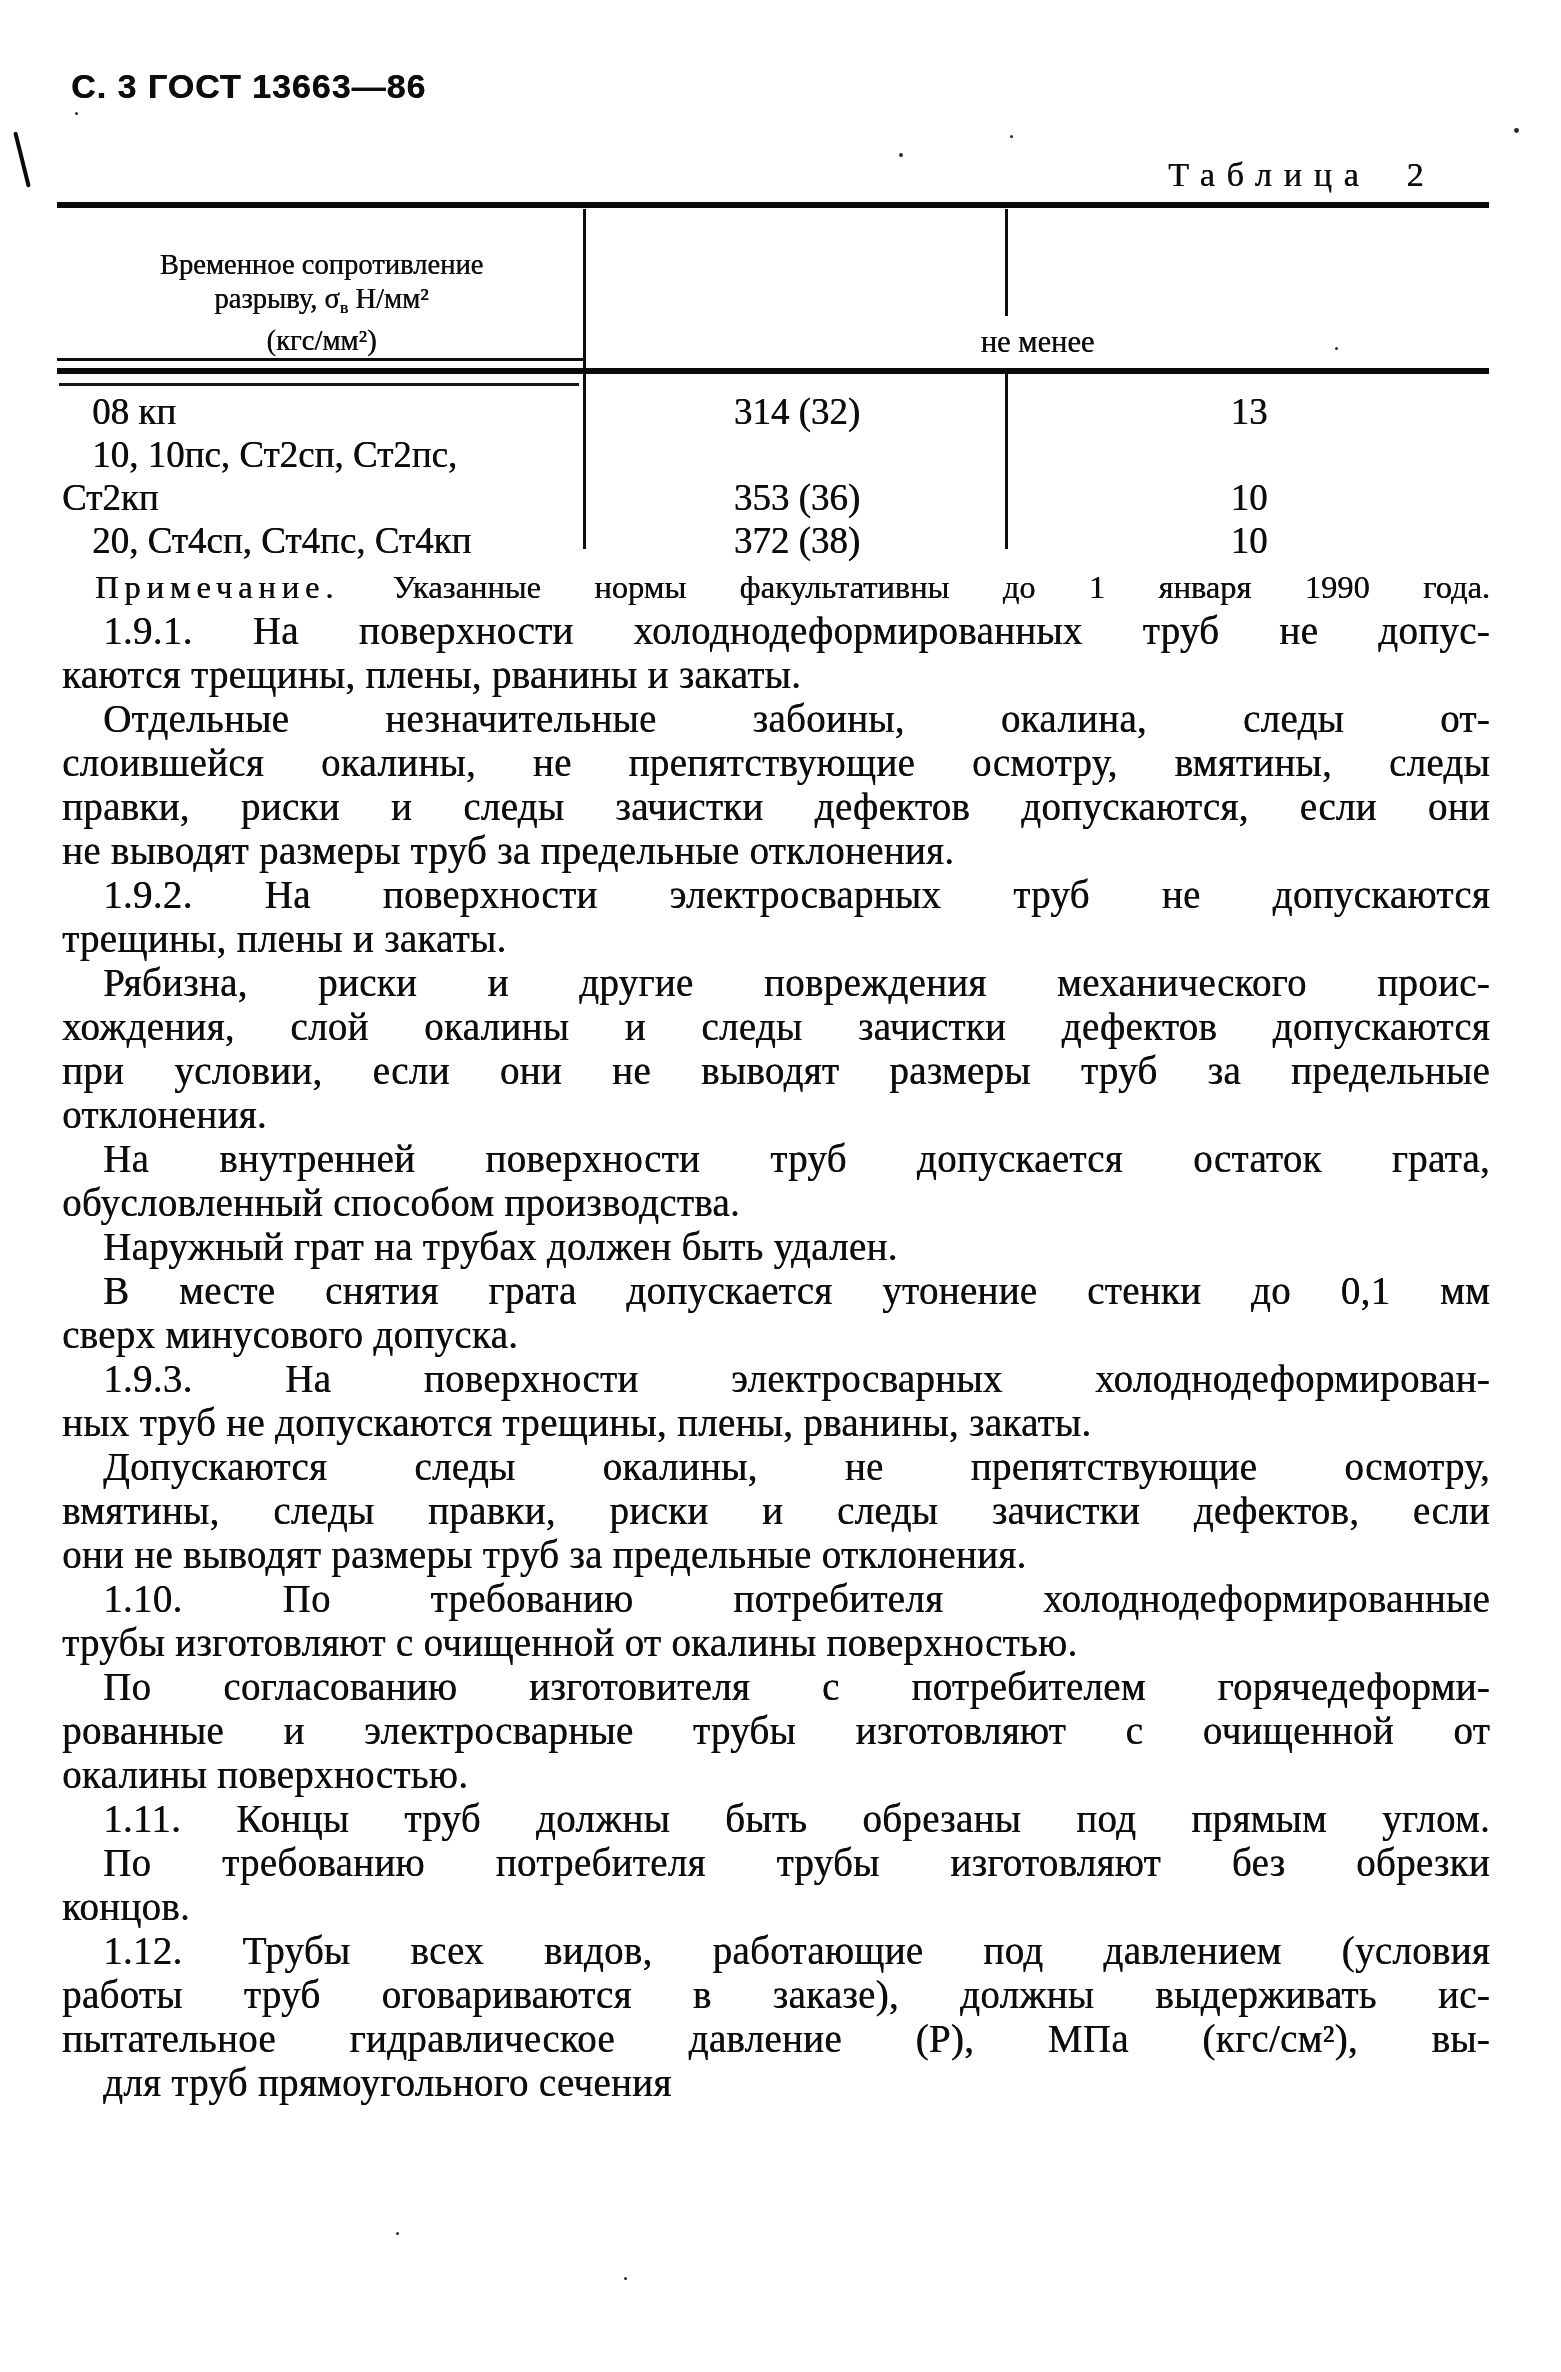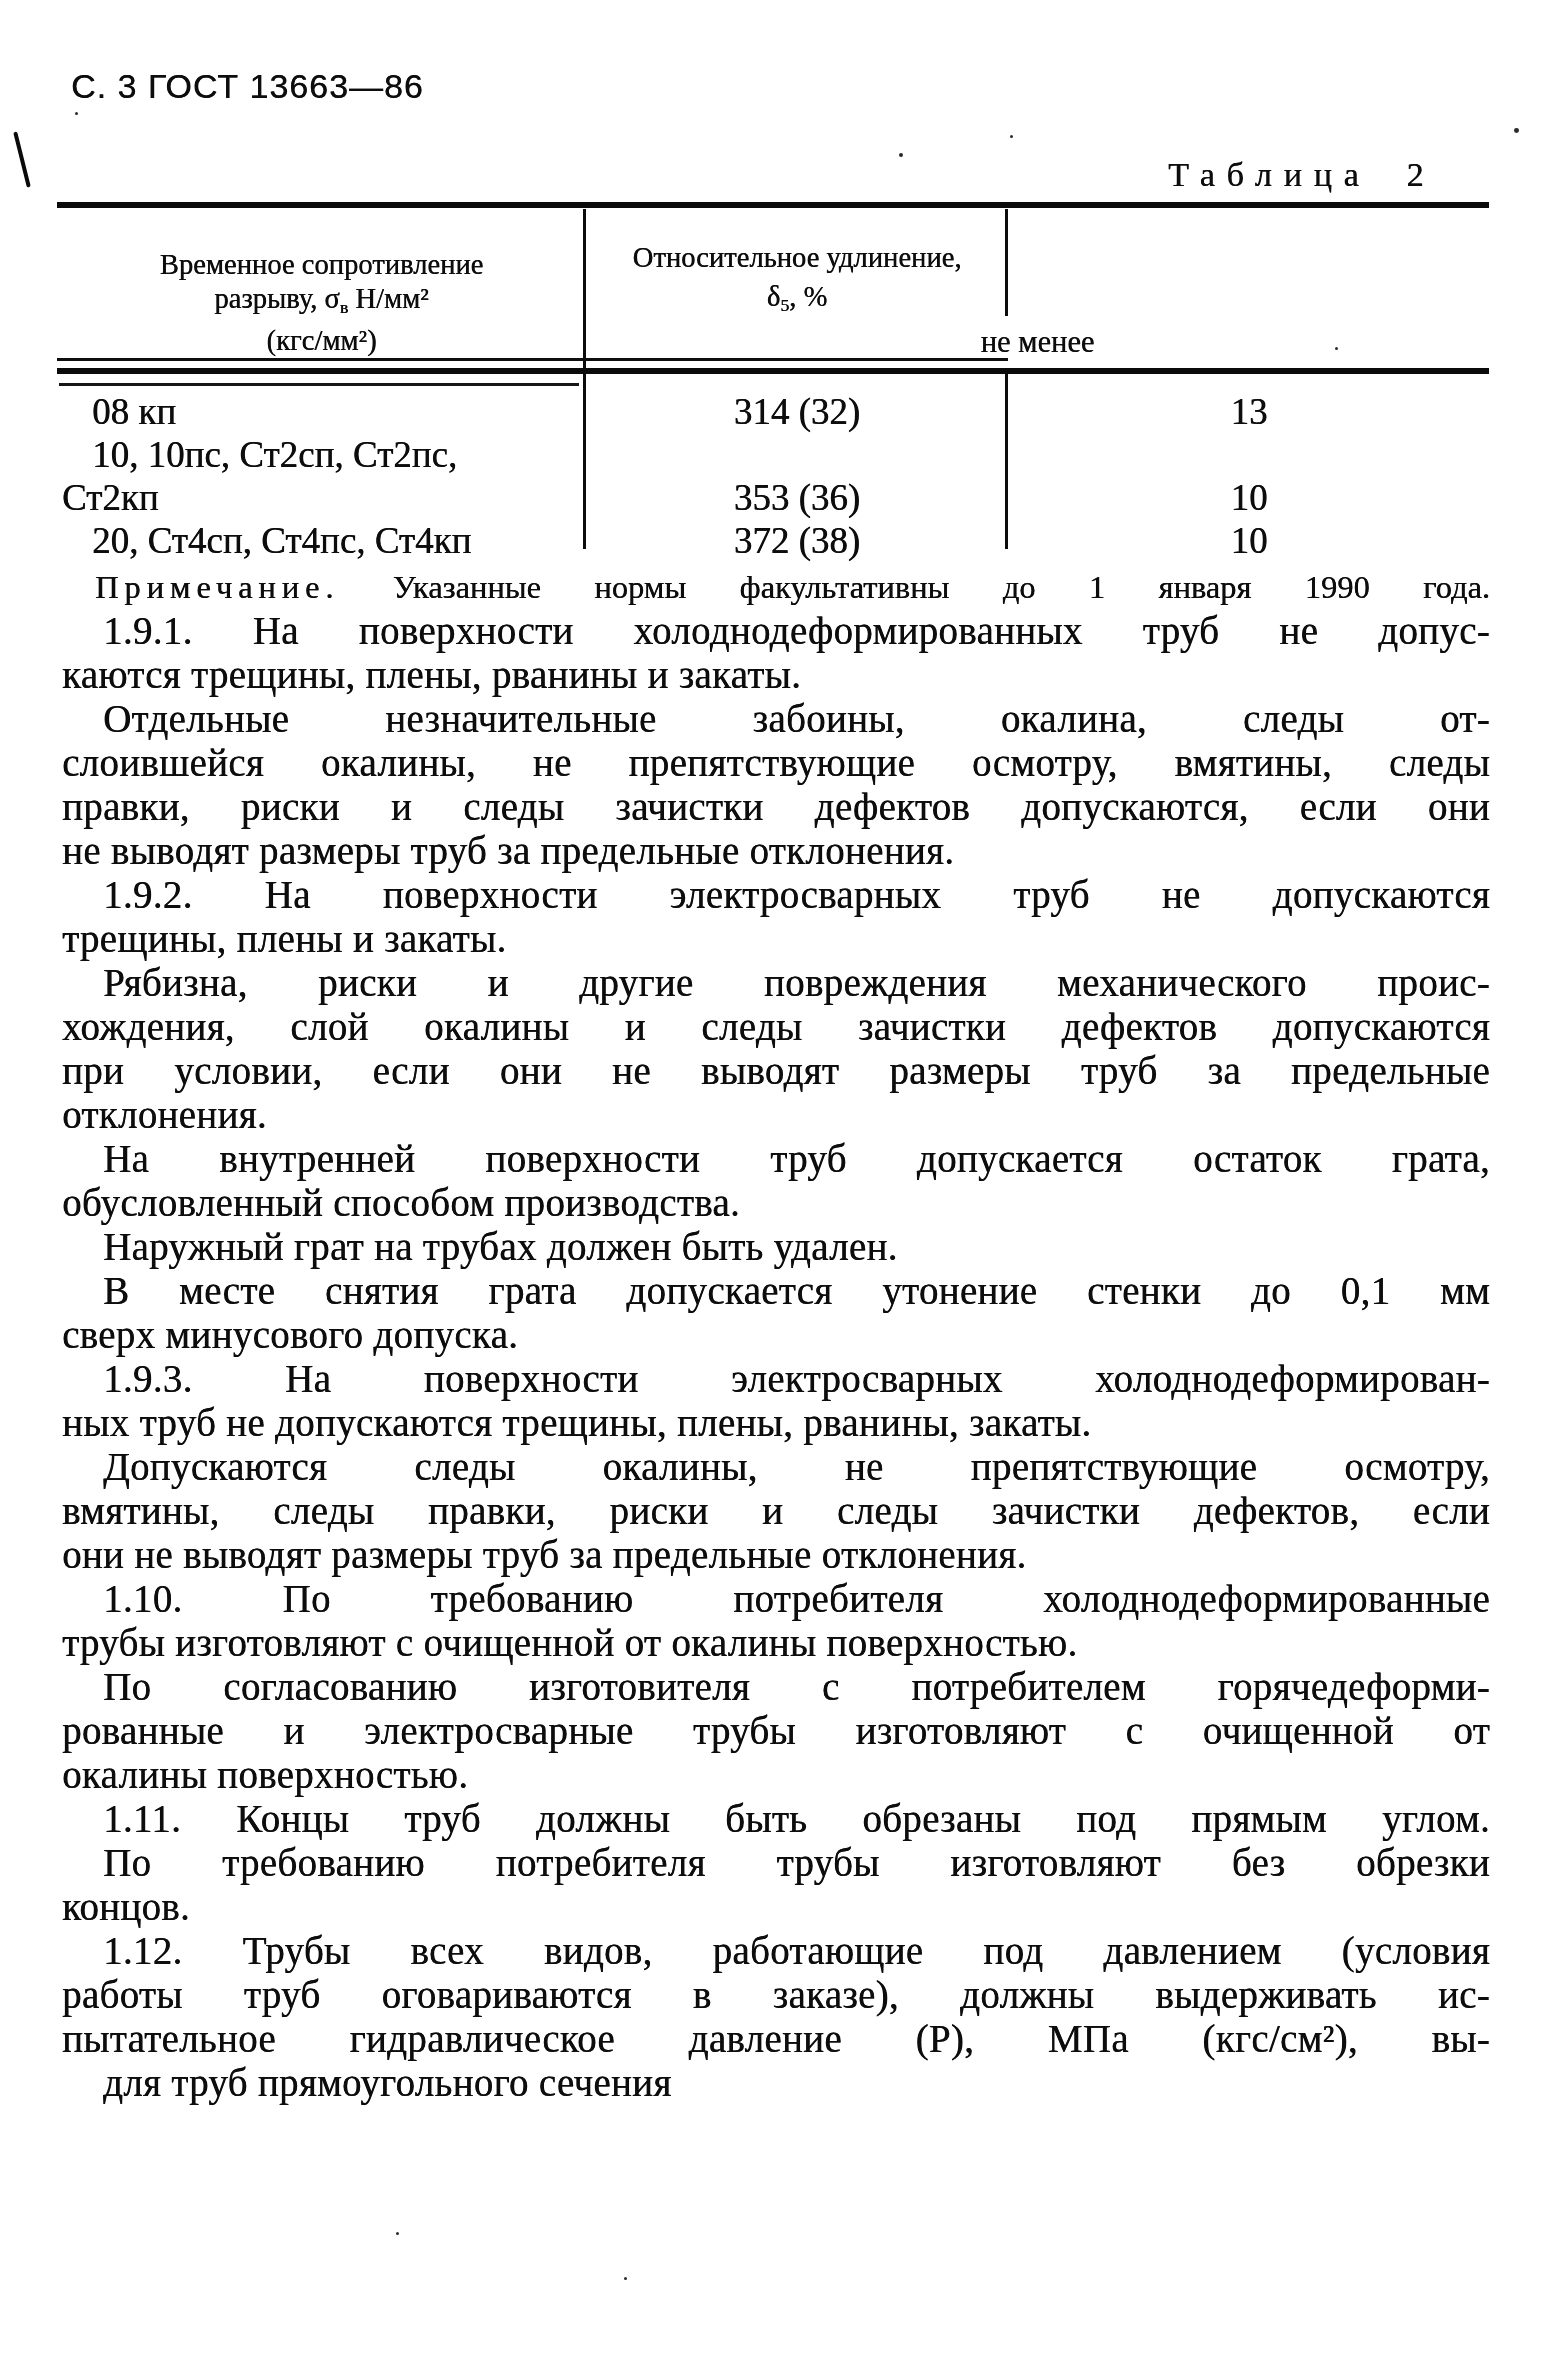--- a/index.html
+++ b/index.html
@@ -2,21 +2,21 @@
 <html><head>
 <meta charset="utf-8">
 <style>
   html,body{margin:0;padding:0;background:#e8e8e8;}
   .page{position:relative;width:1561px;height:2372px;background:#ffffff;overflow:hidden;
         font-family:"Liberation Serif", serif;color:#0d0d0d;}
   .ink{text-shadow:0.4px 0 0 currentColor;}
 
   
   .runhead{position:absolute;left:71px;top:67px;font-family:"Liberation Sans",sans-serif;
-           font-weight:normal;font-size:34px;letter-spacing:1px;white-space:nowrap;}
+           font-weight:bold;font-size:34px;letter-spacing:1px;white-space:nowrap;}
 
   
   .pen-mark{position:absolute;left:19.7px;top:131px;width:4.4px;height:57px;background:#0a0a0a;
             border-radius:3px;transform:rotate(-14deg);}
 
   
   .speck{position:absolute;background:#2a2a2a;border-radius:50%;}
 
   
   .tcaption{position:absolute;left:1168px;top:156px;font-size:34px;letter-spacing:11.8px;
@@ -69,24 +69,20 @@
   <div class="runhead ink">С. 3 ГОСТ 13663—86</div>
 
   <div class="tcaption ink">Таблица 2</div>
 
   <div class="gtable ink">
     <div class="thead">
       <div class="hc hc2">
         <div>Временное сопротивление</div>
         <div><span>разрыву, σ</span><sub>в</sub><span> Н/мм²</span></div>
         <div>(кгс/мм²)</div>
-      </div>
-      <div class="hc hc3">
-        <div>Относительное удлинение,</div>
-        <div><span>δ</span><sub>5</sub><span>, %</span></div>
       </div>
     </div>
     <div class="subhead">
       <div class="sh-spacer"></div>
       <div class="sh-label">не менее</div>
     </div>
     <div class="tbody">
         <div class="bc c1">08 кп</div>
         <div class="bc c2">314 (32)</div>
         <div class="bc c3">13</div>

